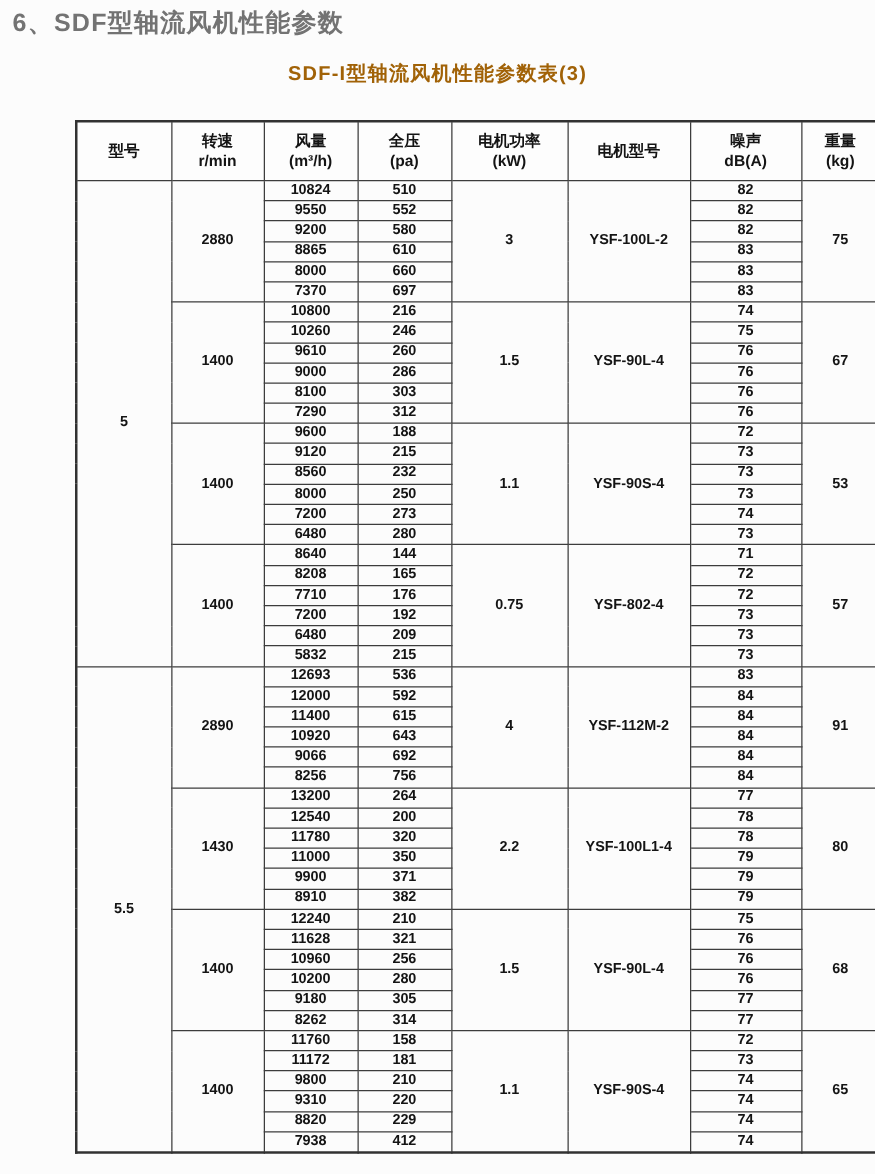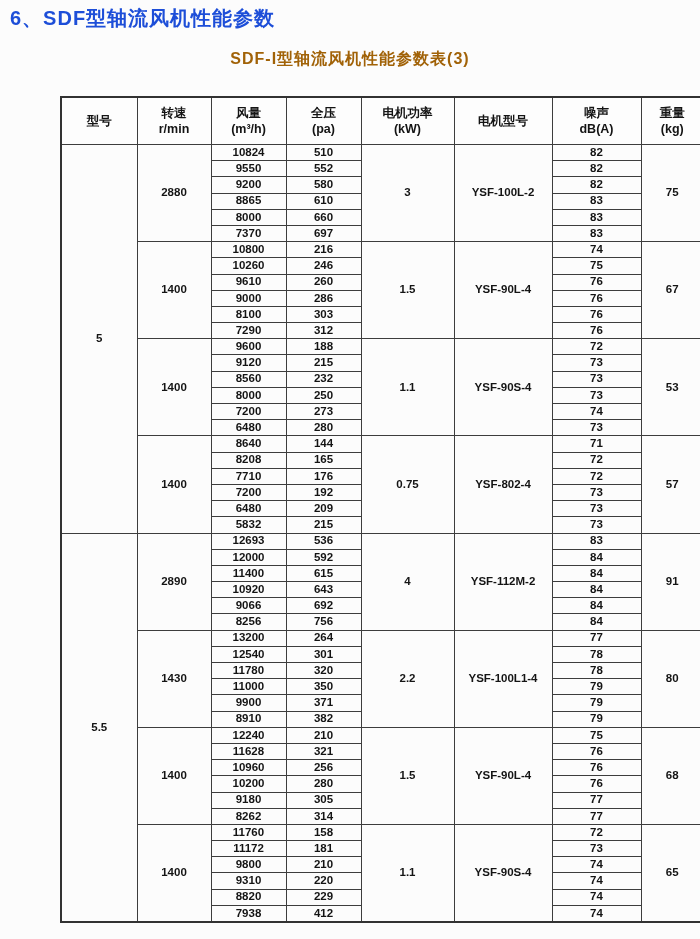--- a/index.html
+++ b/index.html
@@ -5,21 +5,21 @@
   html,body{margin:0;padding:0;}
   body{
     width:700px;height:939px;position:relative;overflow:hidden;
     background:#fcfcfc;
     font-family:"Liberation Sans","DejaVu Sans",sans-serif;
     color:#161616;
   }
   .page-title{
     position:absolute;left:10px;top:5px;
     font-size:20px;font-weight:bold;letter-spacing:1px;
-    color:#1d4ed8;
+    color:#737373;
   }
   .table-title{
     position:absolute;left:0;top:49px;width:100%;
     text-align:center;font-size:16px;font-weight:bold;letter-spacing:1px;
     color:#a16207;
   }
   table.perf{
     position:absolute;left:60px;top:96px;
     width:643px;
     border-collapse:collapse;table-layout:fixed;
@@ -271,21 +271,21 @@
         <td rowspan="6">1430</td>
         <td>13200</td>
         <td>264</td>
         <td rowspan="6">2.2</td>
         <td rowspan="6">YSF-100L1-4</td>
         <td>77</td>
         <td rowspan="6">80</td>
       </tr>
       <tr>
         <td>12540</td>
-        <td>301</td>
+        <td>200</td>
         <td>78</td>
       </tr>
       <tr>
         <td>11780</td>
         <td>320</td>
         <td>78</td>
       </tr>
       <tr>
         <td>11000</td>
         <td>350</td>

